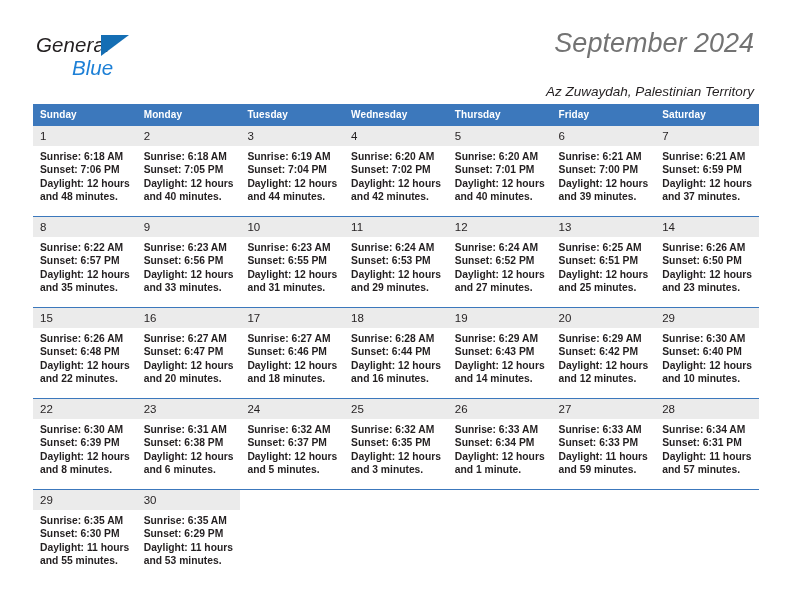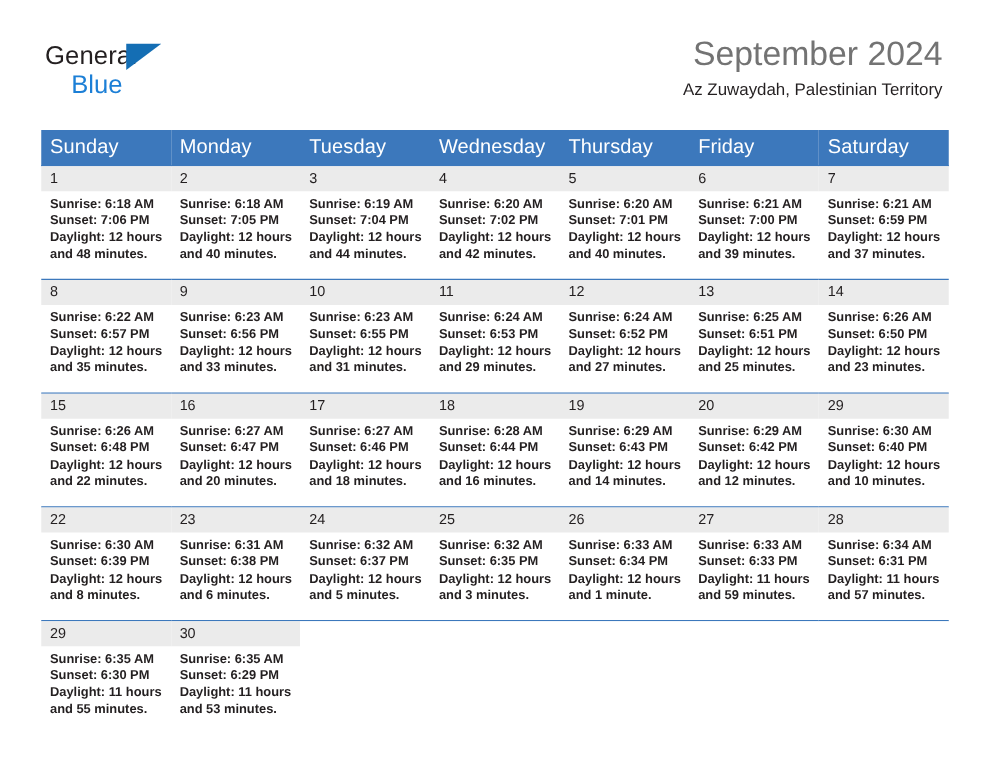--- a/index.html
+++ b/index.html
@@ -21,20 +21,21 @@
     box-sizing: border-box;
   }
 
   
   .header {
     position: absolute;
     left: 0;
     top: 0;
     width: 792px;
     height: 104px;
+    font-style: italic;
   }
   .logo {
     position: absolute;
     left: 36px;
     top: 33px;
     width: 170px;
     height: 52px;
   }
   .logo-general {
     position: absolute;
@@ -49,62 +50,62 @@
     position: absolute;
     left: 65px;
     top: 2px;
     width: 0;
     height: 0;
     border-left: 28px solid #146eb4;
     border-bottom: 21px solid transparent;
   }
   .logo-blue {
     position: absolute;
-    left: 21px;
+    left: 36px;
     top: 23px;
     font-size: 20.5px;
     color: #1c7fd6;
     line-height: 24px;
   }
 
   .title-block {
     position: absolute;
     right: 38px;
     top: 26px;
     text-align: right;
   }
   .cal-title {
     font-size: 27px;
     font-weight: normal;
     color: #737373;
     line-height: 34px;
     white-space: nowrap;
   }
   .cal-subtitle {
-    margin-top: 4px;
+    margin-top: 24px;
     font-size: 13.5px;
     color: #231f20;
     line-height: 16px;
     white-space: nowrap;
   }
 
   
   .calendar {
     position: absolute;
     left: 33px;
     top: 104px;
     width: 726px;
     border-collapse: collapse;
     table-layout: fixed;
   }
   .calendar th {
     background: #3c78bc;
     color: #ffffff;
-    font-size: 16px;
-    font-weight: normal;
+    font-size: 10px;
+    font-weight: bold;
     text-align: left;
     padding: 5px 0 5px 7px;
     height: 11px;
     border: none;
     letter-spacing: 0.1px;
   }
   .calendar td {
     vertical-align: top;
     padding: 0;
     width: 103.7px;

